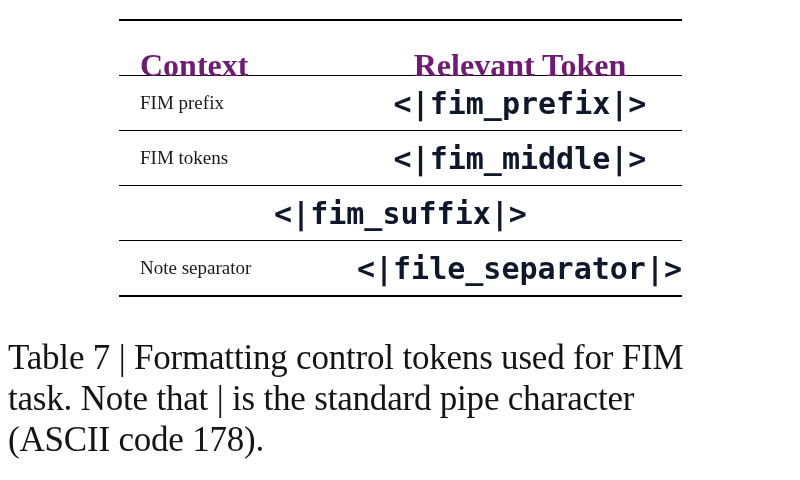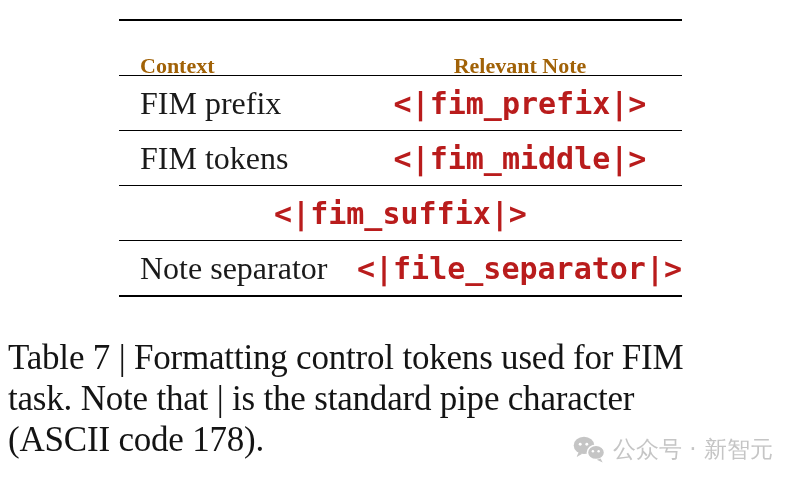--- a/index.html
+++ b/index.html
@@ -30,42 +30,42 @@
     align-items: center;
     height: 54px;
     border-bottom: 1.6px solid #000;
   }
   .trow:last-child {
     border-bottom: none;
   }
   .cell.ctx {
     width: 218px;
     padding-left: 21px;
-    font-size: 32px;
+    font-size: 19px;
     color: #1a1a1a;
     white-space: nowrap;
   }
   .cell.tok {
     flex: 1;
     text-align: center;
     white-space: nowrap;
   }
   .thead .cell.ctx,
   .thead .cell.tok {
     font-weight: bold;
-    font-size: 22px;
+    font-size: 32px;
     font-family: "Liberation Serif", serif;
-    color: #a16207;
+    color: #701a75;
     margin-top: 35px;
   }
   .trow.body .cell.tok {
     font-family: "DejaVu Sans Mono", monospace;
     font-weight: bold;
     font-size: 30px;
-    color: #b91c1c;
+    color: #0f172a;
   }
 
   
   .caption {
     position: absolute;
     left: 8px;
     top: 337px;
     width: 790px;
     font-size: 35px;
     line-height: 41px;
@@ -94,21 +94,21 @@
   }
 </style>
 </head>
 <body>
 
 <div class="page">
 
   <div class="fim-table">
     <div class="trow thead">
       <div class="cell ctx">Context</div>
-      <div class="cell tok">Relevant Note</div>
+      <div class="cell tok">Relevant Token</div>
     </div>
     <div class="trow body">
       <div class="cell ctx">FIM prefix</div>
       <div class="cell tok">&lt;|fim_prefix|&gt;</div>
     </div>
     <div class="trow body">
       <div class="cell ctx">FIM tokens</div>
       <div class="cell tok">&lt;|fim_middle|&gt;</div>
     </div>
     <div class="trow body">
@@ -119,31 +119,14 @@
       <div class="cell tok">&lt;|file_separator|&gt;</div>
     </div>
   </div>
 
   <div class="caption">
     <div class="cap-line">Table 7 | Formatting control tokens used for FIM</div>
     <div class="cap-line">task. Note that | is the standard pipe character</div>
     <div class="cap-line">(ASCII code 178).</div>
   </div>
 
-  <div class="watermark">
-    <svg width="33" height="27" viewBox="0 0 33 27" aria-hidden="true">
-      <g fill="#c5c5c5">
-        <ellipse cx="11" cy="9.4" rx="10.3" ry="8.6"></ellipse>
-        <path d="M5.6 16.2 L3.6 21 L9.4 17.8 Z"></path>
-      </g>
-      <circle cx="7.2" cy="8.2" r="1.45" fill="#ffffff"></circle>
-      <circle cx="13.8" cy="8.2" r="1.45" fill="#ffffff"></circle>
-      <g>
-        <ellipse cx="23" cy="16.4" rx="8.6" ry="7.2" fill="#c5c5c5" stroke="#ffffff" stroke-width="1.6"></ellipse>
-        <path d="M27.6 22.4 L29.6 26.6 L23.8 23.8 Z" fill="#c5c5c5"></path>
-      </g>
-      <circle cx="19.9" cy="15.2" r="1.25" fill="#ffffff"></circle>
-      <circle cx="25.6" cy="15.2" r="1.25" fill="#ffffff"></circle>
-    </svg>
-    <span>公众号 · 新智元</span>
-  </div>
 
 </div>
 
 </body></html>

